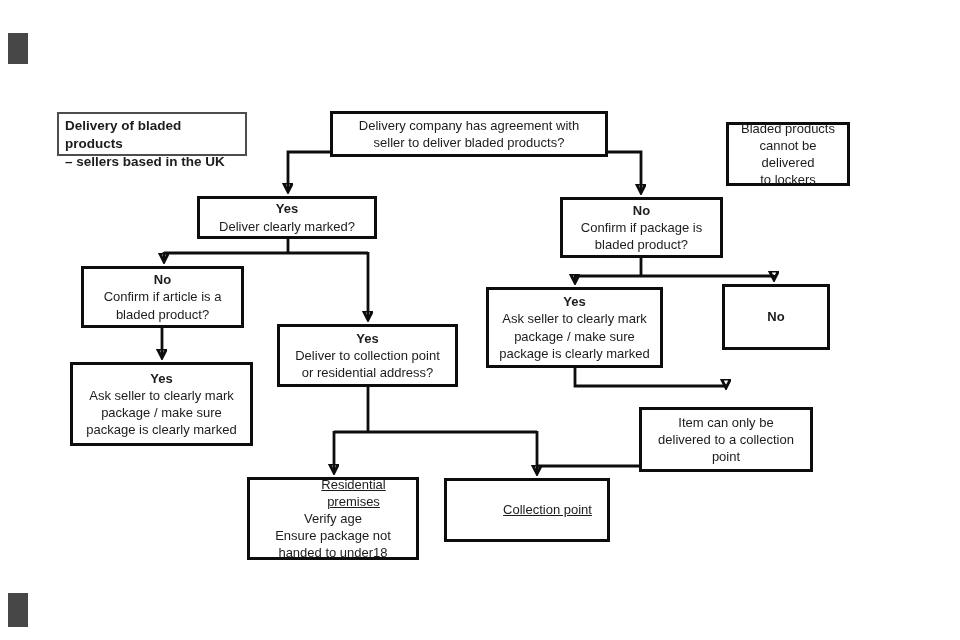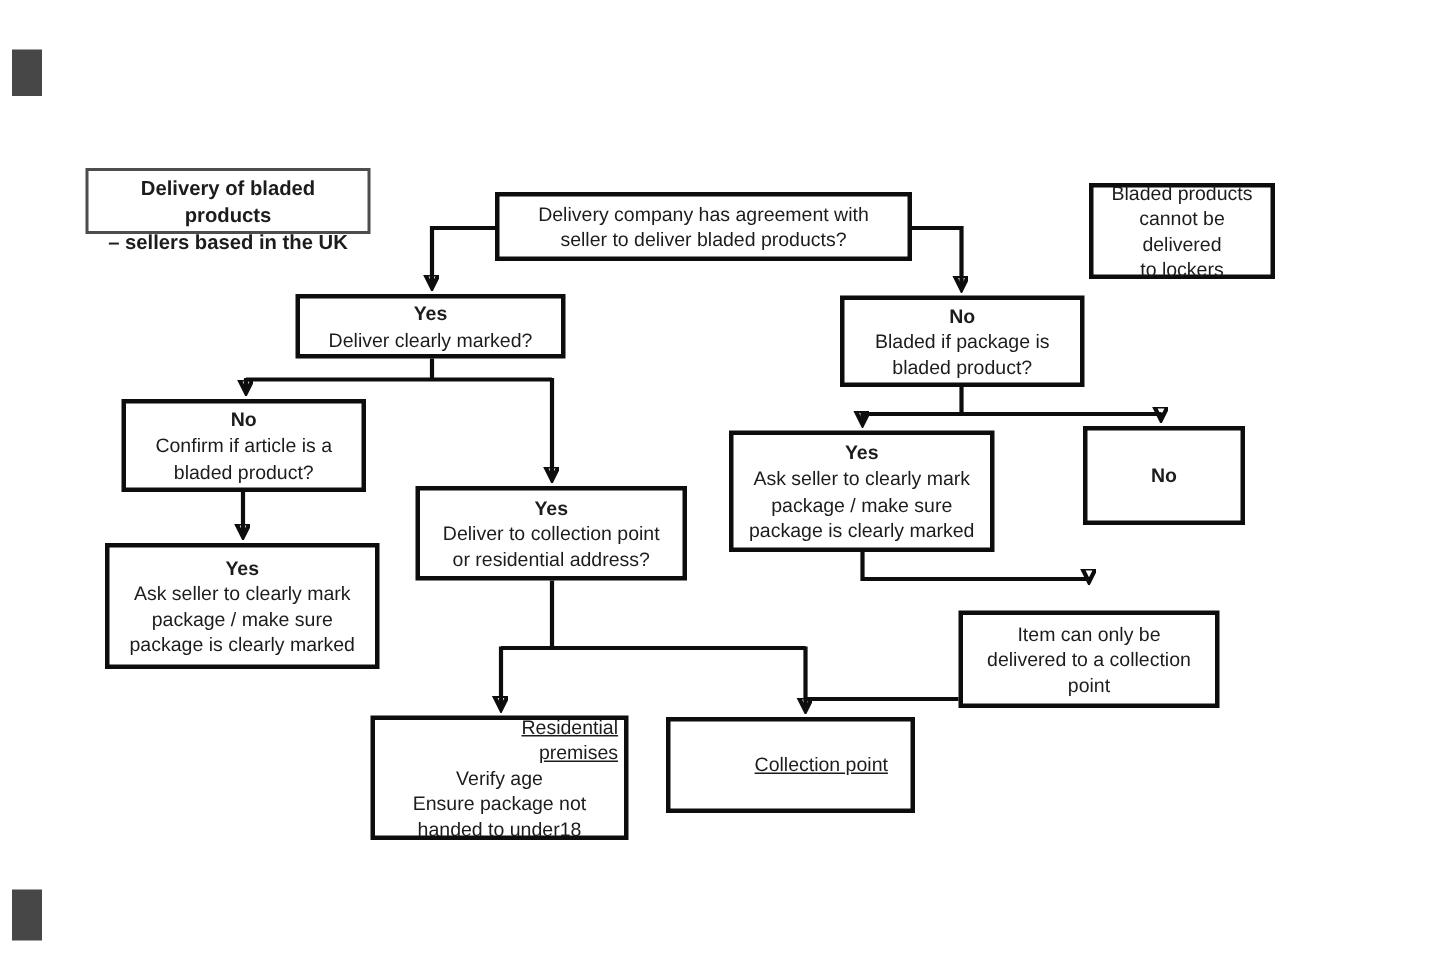--- a/index.html
+++ b/index.html
@@ -24,34 +24,34 @@
     flex-direction: column;
     justify-content: center;
     align-items: center;
     text-align: center;
     color: #1c1c1e;
     font-size: 13px;
     line-height: 1.32;
     padding: 2px 4px;
     z-index: 2;
   }
-  .node .head { font-weight: bold; white-space: pre-line; text-align: right; }
+  .node .head { font-weight: bold; white-space: pre-line; }
   .node .head.underline { font-weight: normal; text-decoration: underline; margin-left: 41px; }
   .node .body { white-space: pre-line; }
   #title-box {
     position: absolute;
     box-sizing: border-box;
     border: 2px solid #4d4d4d;
     background: #ffffff;
     color: #1c1c1e;
     font-size: 13.5px;
     font-weight: bold;
     line-height: 1.35;
     padding: 3px 6px;
-    text-align: center;
+    text-align: left;
     white-space: pre-line;
     z-index: 2;
   }
   #connectors {
     position: absolute;
     left: 0; top: 0;
     width: 960px; height: 640px;
     z-index: 1;
   }
   #connectors path, #connectors polyline {
@@ -91,39 +91,39 @@
     <polyline points="575,367 575,386 726,386 726,387" marker-end="url(#arrow)"></polyline>
     <path d="M368,386 L368,432 M334,432 L537,432"></path>
     <polyline points="334,431 334,472" marker-end="url(#arrow)"></polyline>
     <polyline points="537,431 537,473" marker-end="url(#arrow)"></polyline>
     <path d="M726,456 L726,466 L537,466"></path>
   </svg>
 
   <div id="title-box" style="left:57px; top:112px; width:190px; height:44px;">Delivery of bladed products
 – sellers based in the UK</div>
 
-  <div class="node" style="left:330px; top:128px; width:278px; height:46px;align-items:center;">
+  <div class="node" style="left:330px; top:111px; width:278px; height:46px;align-items:center;">
     <div class="body">Delivery company has agreement with
 seller to deliver bladed products?</div>
   </div>
 
   <div class="node" style="left:726px; top:122px; width:124px; height:64px;">
     <div class="body">Bladed products
 cannot be delivered
 to lockers</div>
   </div>
 
   <div class="node" style="left:197px; top:196px; width:180px; height:43px;">
     <div class="head">Yes</div>
     <div class="body">Deliver clearly marked?</div>
   </div>
 
   <div class="node" style="left:560px; top:197px; width:163px; height:61px;">
     <div class="head">No</div>
-    <div class="body">Bladed if package is
+    <div class="body">Confirm if package is
 bladed product?</div>
   </div>
 
   <div class="node" style="left:81px; top:266px; width:163px; height:62px;">
     <div class="head">No</div>
     <div class="body">Confirm if article is a
 bladed product?</div>
   </div>
 
   <div class="node" style="left:70px; top:362px; width:183px; height:84px;">

